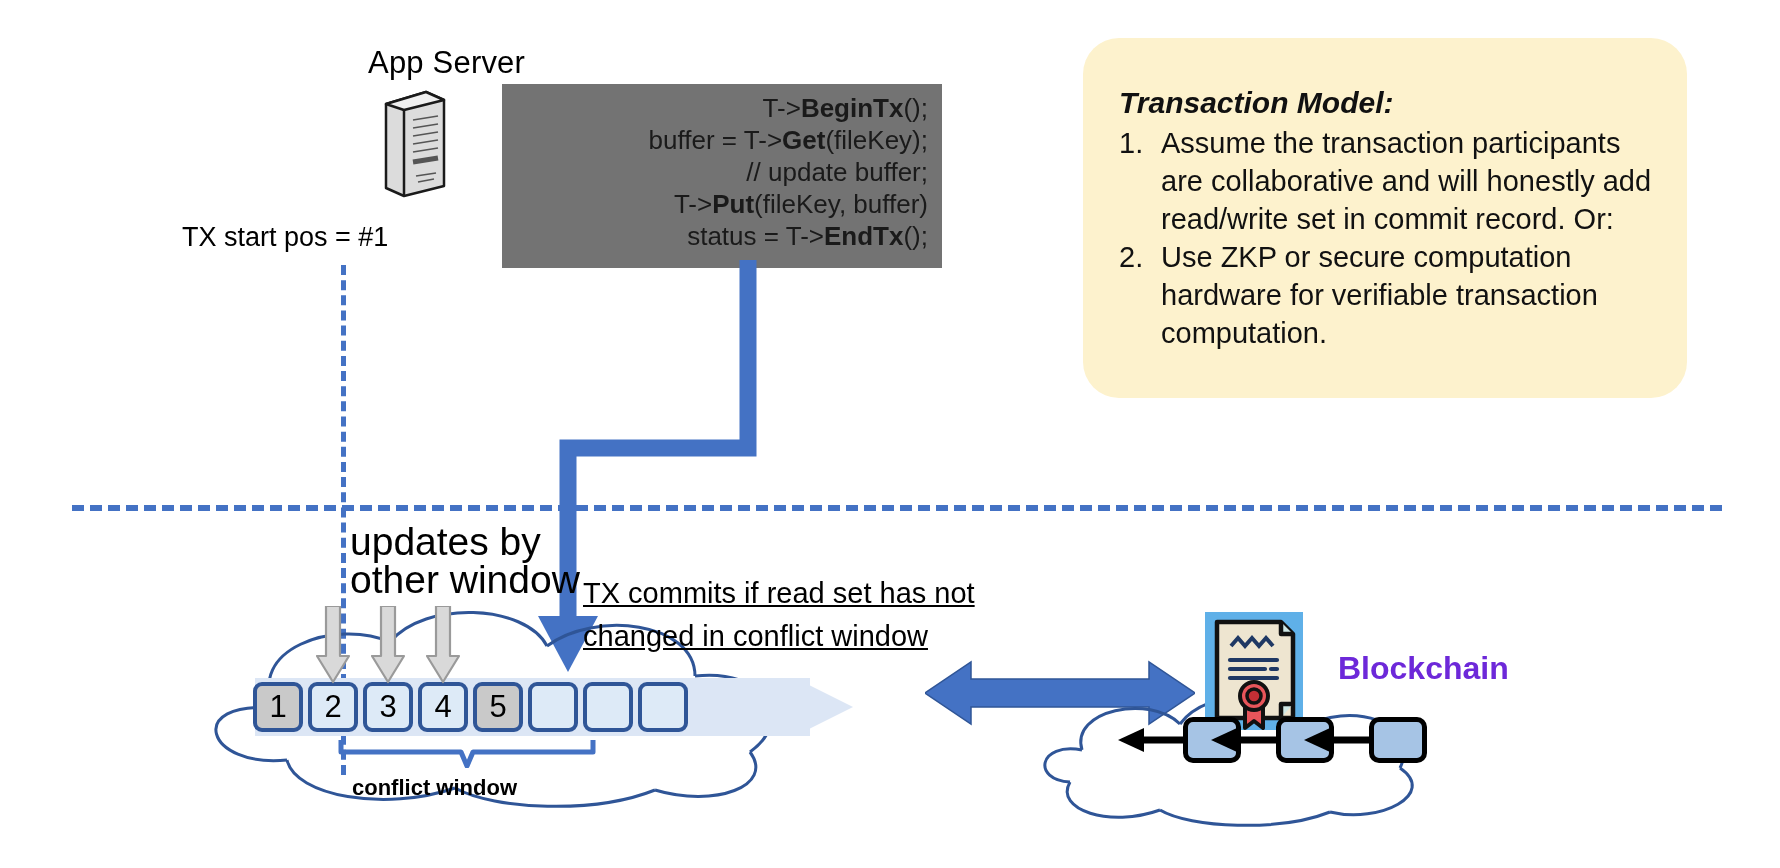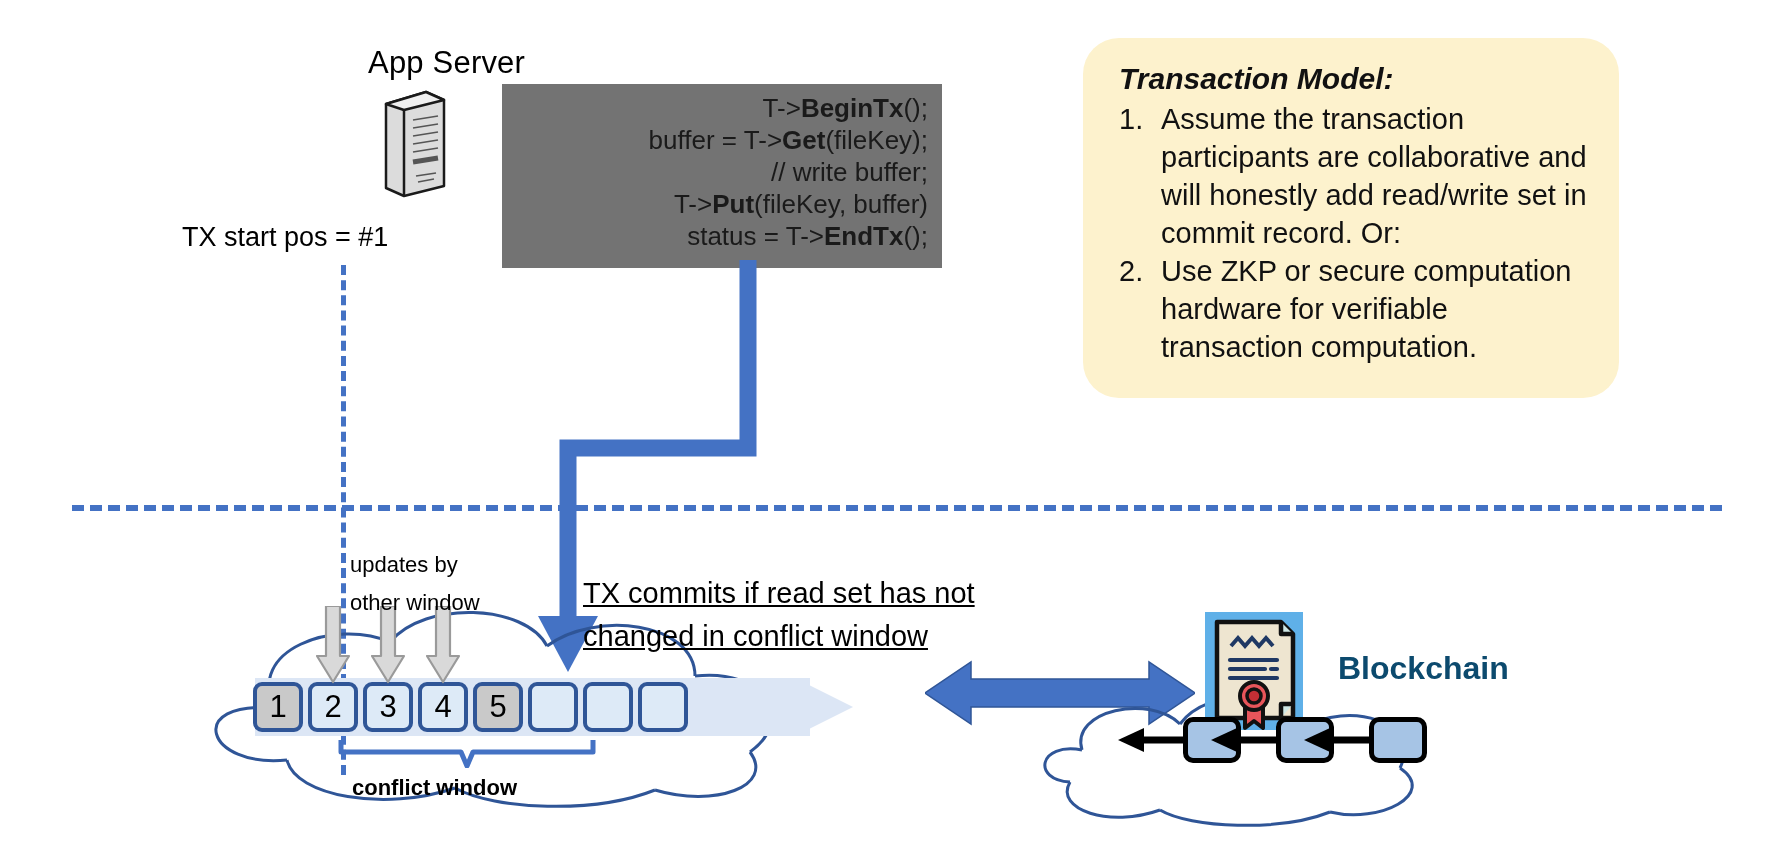--- a/index.html
+++ b/index.html
@@ -55,24 +55,24 @@
   
   #boundary-line {
     position: absolute; left: 72px; top: 505px;
     width: 1650px; height: 0;
     border-top: 6px dashed #4472c4;
   }
 
   
   #transaction-model {
     position: absolute; left: 1083px; top: 38px;
-    width: 536px; height: 360px;
+    width: 604px; height: 360px;
     background: #fdf2cd;
     border-radius: 36px;
-    padding: 24px 30px 0 36px;
+    padding: 48px 30px 0 36px;
   }
   #tm-title {
     font-size: 30px; font-style: italic; font-weight: bold;
     color: #111; margin-bottom: 4px;
   }
   .tm-item { display: flex; font-size: 29px; color: #111; line-height: 38px; }
   .tm-num { width: 42px; flex: none; }
   .tm-text { flex: 1; }
 
   
@@ -108,21 +108,21 @@
     font-size: 31px; color: #000;
   }
   .ledger-cell.filled { background: #c9c9c9; }
 
   
   .update-arrow { position: absolute; top: 606px; width: 34px; height: 78px; }
 
   
   #updates-label {
     position: absolute; left: 350px; top: 523px;
-    font-size: 22px; color: #000; line-height: 38px; margin-top: 23px;
+    font-size: 39px; color: #000; line-height: 38px;
   }
 
   
   #tx-commit-note {
     position: absolute; left: 583px; top: 572px;
     font-size: 29px; color: #000; line-height: 43px; white-space: nowrap; text-decoration: underline;
   }
 
   
   #conflict-brace { position: absolute; left: 337px; top: 740px; width: 260px; height: 28px; }
@@ -132,21 +132,21 @@
   }
 
   
   #sync-arrow { position: absolute; left: 925px; top: 660px; width: 270px; height: 66px; }
 
   
   #bc-cloud { position: absolute; left: 1030px; top: 688px; width: 420px; height: 140px; }
   #contract-icon { position: absolute; left: 1205px; top: 612px; width: 98px; height: 118px; }
   #blockchain-title {
     position: absolute; left: 1338px; top: 650px;
-    font-size: 32px; font-weight: bold; color: #0c4a6e;
+    font-size: 32px; font-weight: bold; color: #6d28d9;
   }
   .bc-block {
     position: absolute; top: 717px;
     width: 58px; height: 46px;
     background: #a6c4e5;
     border: 5px solid #000; border-radius: 10px;
   }
   .bc-link { position: absolute; top: 728px; height: 24px; }
 </style>
 </head>
@@ -170,21 +170,21 @@
     <line x1="33" y1="74" x2="58" y2="70" stroke="#555" stroke-width="5"></line>
     <g stroke="#555" stroke-width="1.6">
       <line x1="36" y1="88" x2="56" y2="85"></line>
       <line x1="38" y1="94" x2="54" y2="91"></line>
     </g>
   </svg>
 
   <div id="code-block">
     <div class="line"><span>T-&gt;</span><span class="b">BeginTx</span><span>();</span></div>
     <div class="line"><span>buffer = T-&gt;</span><span class="b">Get</span><span>(fileKey);</span></div>
-    <div class="line"><span>// write buffer;</span><span class="b"></span><span></span></div>
+    <div class="line"><span>// update buffer;</span><span class="b"></span><span></span></div>
     <div class="line"><span>T-&gt;</span><span class="b">Put</span><span>(fileKey, buffer)</span></div>
     <div class="line"><span>status = T-&gt;</span><span class="b">EndTx</span><span>();</span></div>
   </div>
 
   <div id="tx-start-label">TX start pos = #1</div>
   <div id="tx-start-line"></div>
 
   <div id="boundary-line"></div>
 
   <div id="transaction-model">

